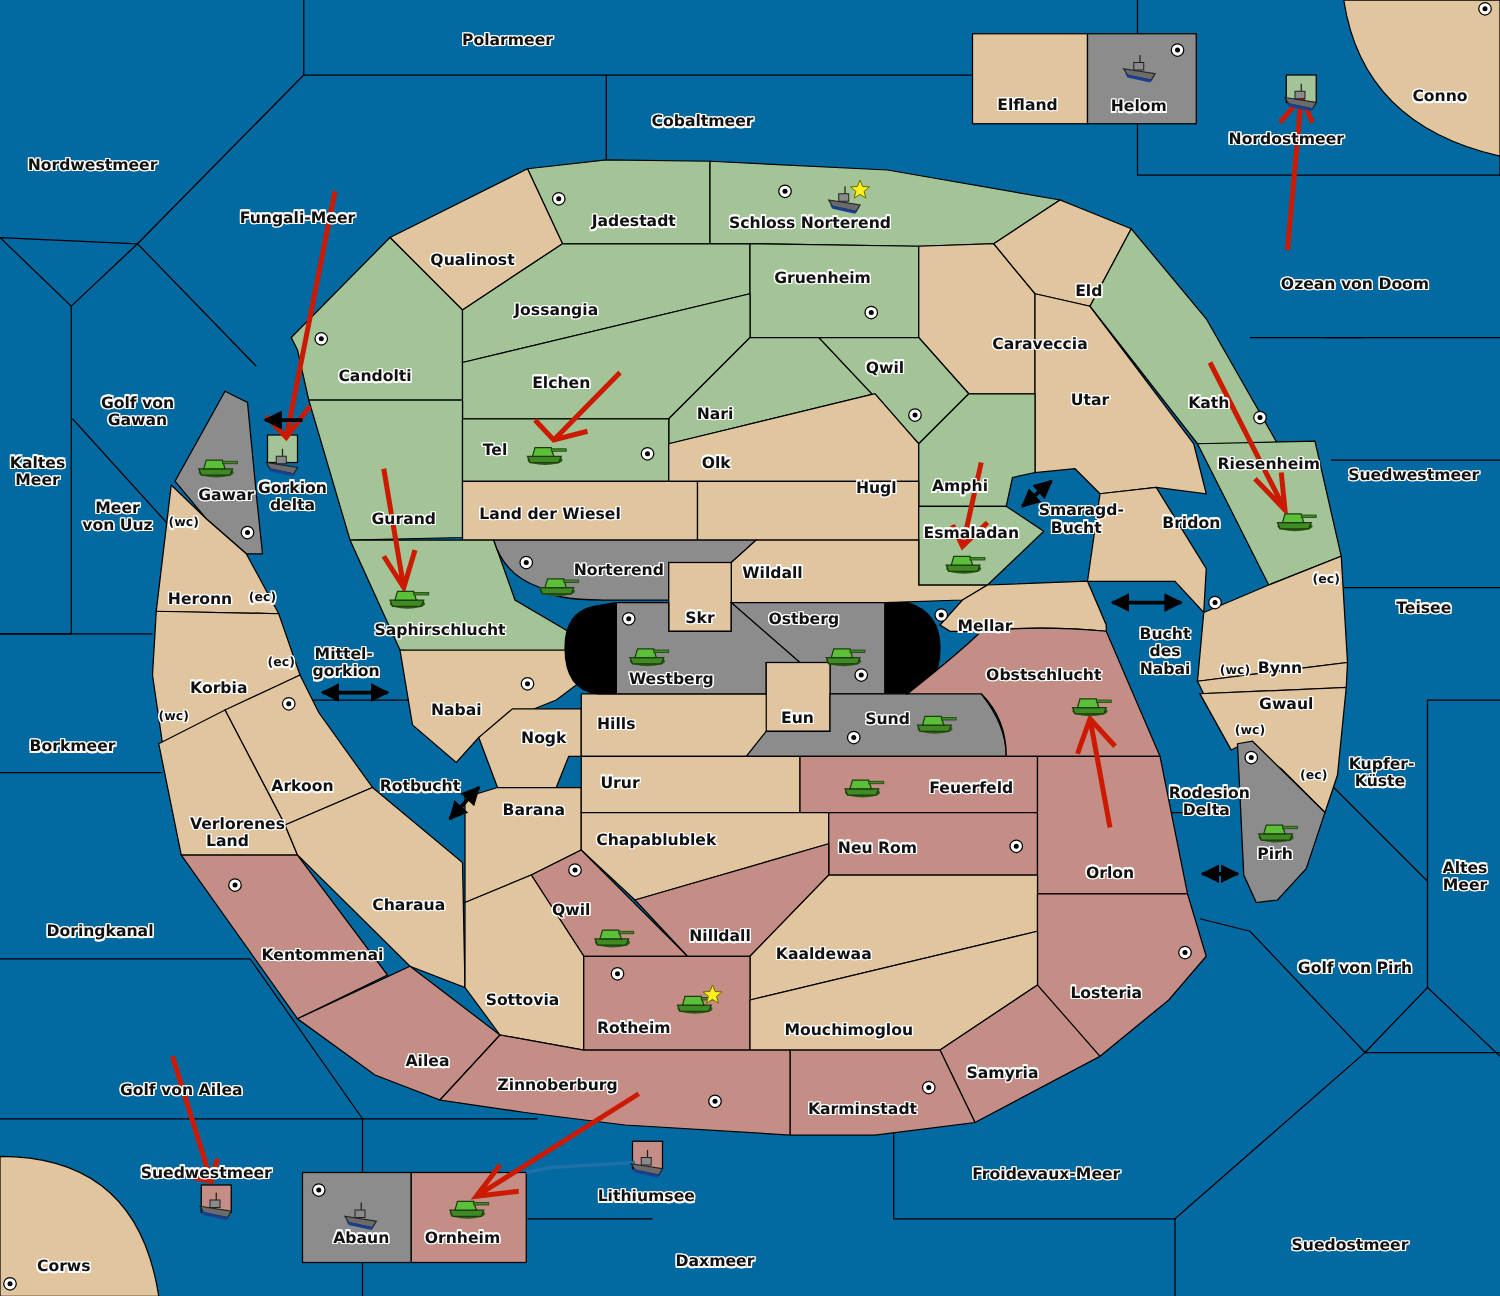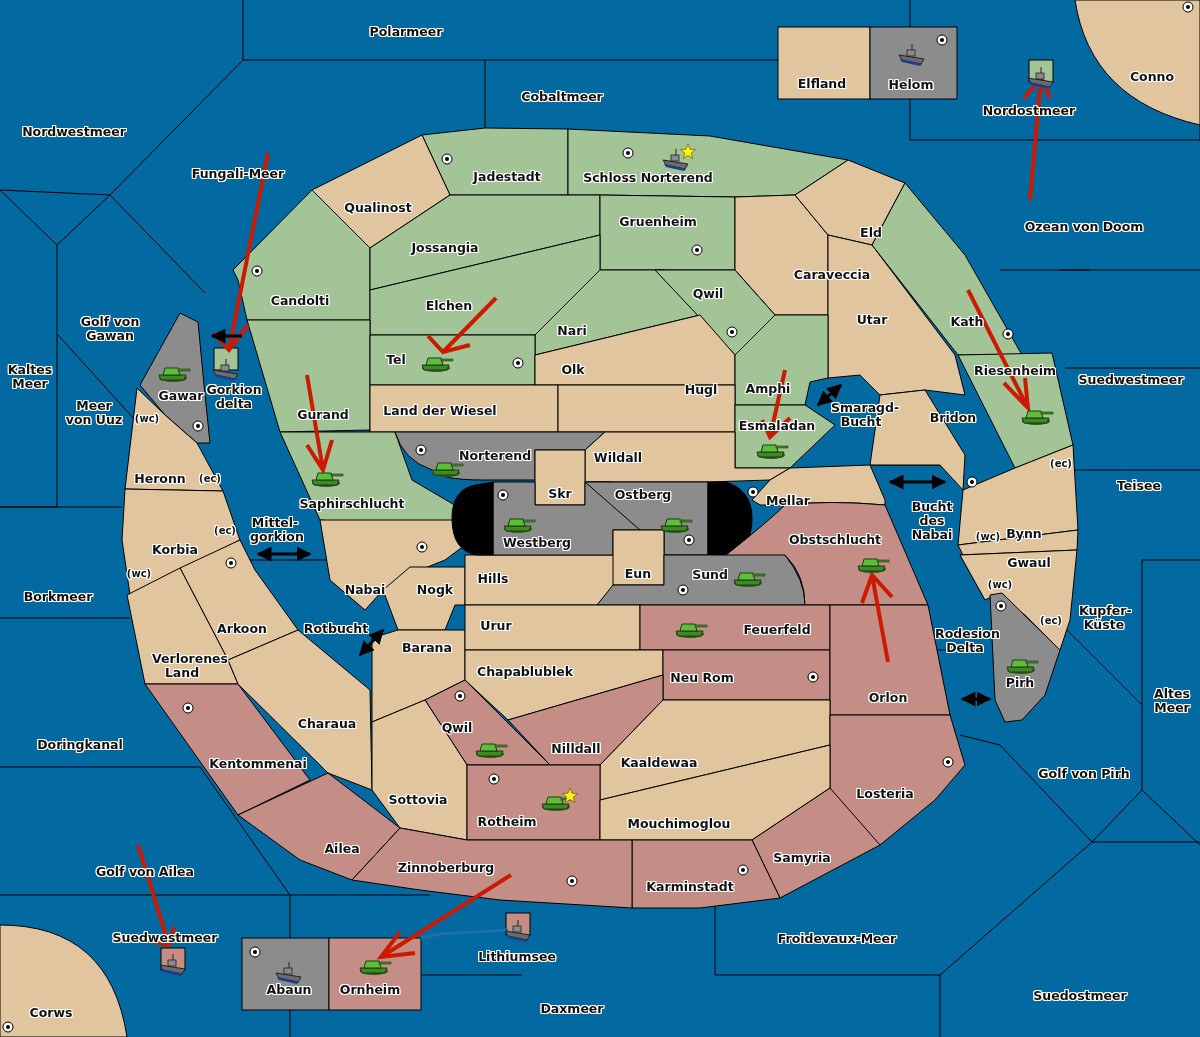--- a/index.html
+++ b/index.html
@@ -475,21 +475,21 @@
       <div class="lbl" style="left: 495px; top: 456px;">Norterend</div>
       <div class="lbl" style="left: 618px; top: 458px;">Wildall</div>
       <div class="lbl" style="left: 352px; top: 504px;">Saphirschlucht</div>
       <div class="lbl" style="left: 560px; top: 494px;">Skr</div>
       <div class="lbl" style="left: 643px; top: 495px;">Ostberg</div>
       <div class="lbl" style="left: 537px; top: 543px;">Westberg</div>
       <div class="lbl" style="left: 788px; top: 501px;">Mellar</div>
       <div class="lbl" style="left: 1024px; top: 534px;">Bynn</div>
       <div class="lbl" style="left: 835px; top: 540px;">Obstschlucht</div>
       <div class="lbl" style="left: 175px; top: 550px;">Korbia</div>
-      <div class="lbl" style="left: 365px; top: 590px;">Nabai</div>
+      <div class="lbl" style="left: 365px; top: 568px;">Nabai</div>
       <div class="lbl" style="left: 638px; top: 574px;">Eun</div>
       <div class="lbl" style="left: 710px; top: 575px;">Sund</div>
       <div class="lbl" style="left: 1029px; top: 563px;">Gwaul</div>
       <div class="lbl" style="left: 493px; top: 579px;">Hills</div>
       <div class="lbl" style="left: 435px; top: 590px;">Nogk</div>
       <div class="lbl" style="left: 242px; top: 629px;">Arkoon</div>
       <div class="lbl" style="left: 496px; top: 626px;">Urur</div>
       <div class="lbl" style="left: 777px; top: 630px;">Feuerfeld</div>
       <div class="lbl" style="left: 182px; top: 666px; width: 60px; white-space: normal;">Verlorenes Land</div>
       <div class="lbl" style="left: 427px; top: 648px;">Barana</div>

